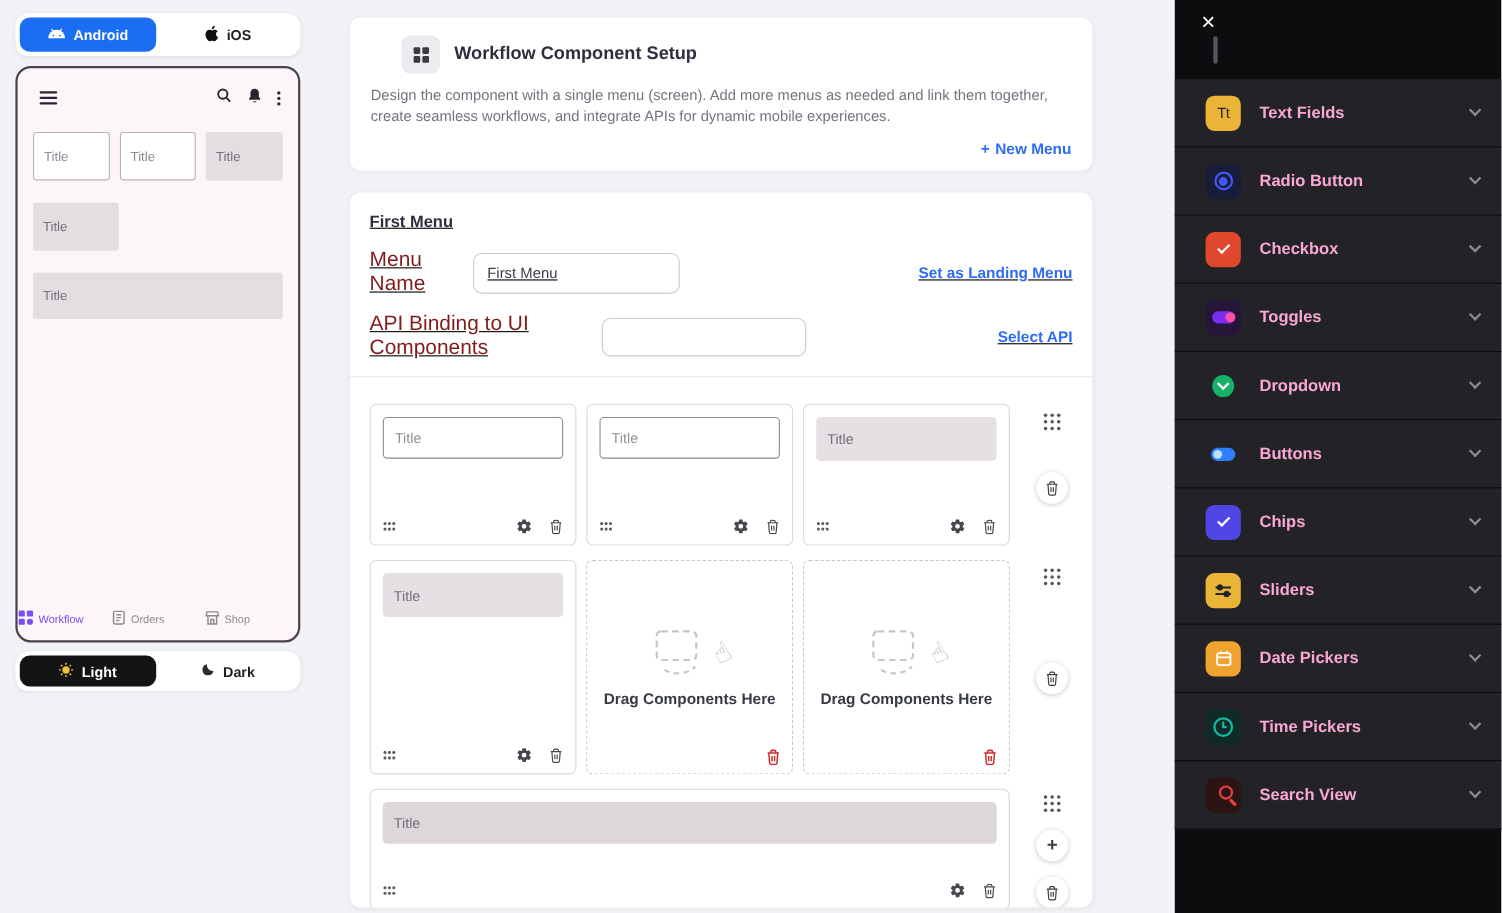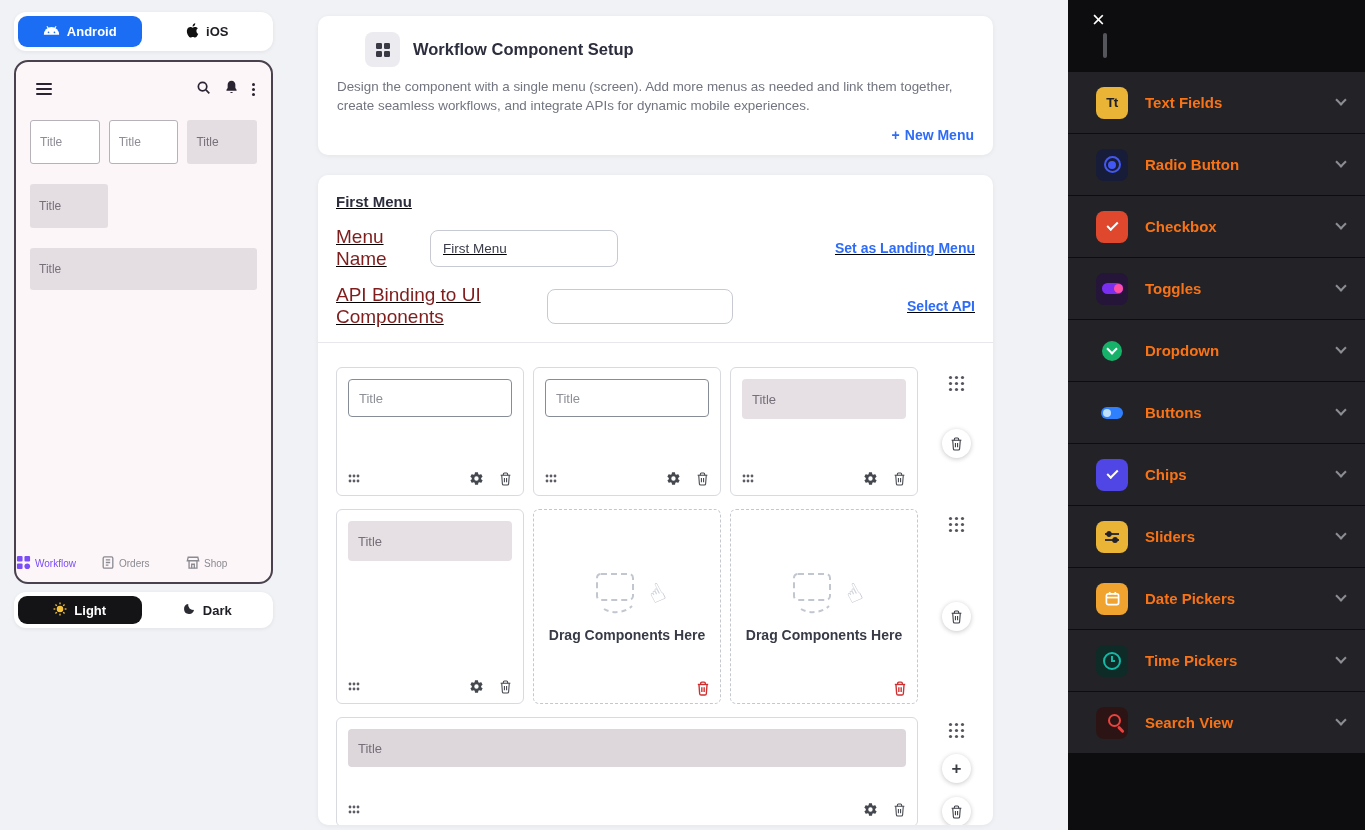--- a/index.html
+++ b/index.html
@@ -88,25 +88,25 @@
 
 
 .right-panel{position:absolute;left:1068px;top:0;width:297px;height:830px;background:#0d0d0f;}
 .rp-header{height:40px;display:flex;align-items:center;padding:0 18px 0 24px;}
 .rp-title{flex:1;color:#fff;font-size:16.5px;font-weight:700;}
 .rp-close{color:#fff;font-size:22px;line-height:1;cursor:pointer;}
 .rp-thumb{position:absolute;left:35px;top:33px;width:4px;height:25px;border-radius:2px;background:#55555c;}
 .rp-list{margin-top:32px;}
 .rp-item{height:62px;background:#232327;border-bottom:1px solid #0d0d0f;display:flex;align-items:center;padding:0 20px 0 28px;cursor:pointer;}
 .rp-icon{width:32px;height:32px;border-radius:8px;display:flex;align-items:center;justify-content:center;margin-right:17px;flex:none;}
-.rp-label{flex:1;color:#f97316;font-size:15px;font-weight:600;}
+.rp-label{flex:1;color:#f9a8d4;font-size:15px;font-weight:600;}
 .chev{width:8px;height:8px;border-right:2px solid #8d8d95;border-bottom:2px solid #8d8d95;transform:rotate(45deg);margin-top:-5px;}
 
 .tile-amber{background:#eab437;}
-.tt{font-size:13.5px;font-weight:700;color:#22222a;letter-spacing:-.5px;text-align:center;}
+.tt{font-size:13.5px;font-weight:400;color:#22222a;letter-spacing:-.5px;text-align:center;}
 .tile-navy{background:#171c38;}
 .radio-glyph{width:17px;height:17px;border-radius:50%;border:2.5px solid #4258f5;position:relative;}
 .radio-glyph::after{content:"";position:absolute;inset:2.5px;border-radius:50%;background:#4258f5;}
 .tile-red{background:#e0482e;}
 .check{width:11px;height:6px;border-left:2.5px solid #fff;border-bottom:2.5px solid #fff;transform:rotate(-45deg);margin-top:-3px;}
 .tile-plum{background:#241539;}
 .toggle-glyph{width:21px;height:11px;border-radius:6px;background:#7a2ff0;position:relative;}
 .toggle-glyph::after{content:"";position:absolute;right:0;top:1px;width:9px;height:9px;border-radius:50%;background:#ff4fa0;}
 .tile-clear{background:transparent;}
 .dropdown-glyph{width:20px;height:20px;border-radius:50%;background:#17b26a;display:flex;align-items:center;justify-content:center;}

